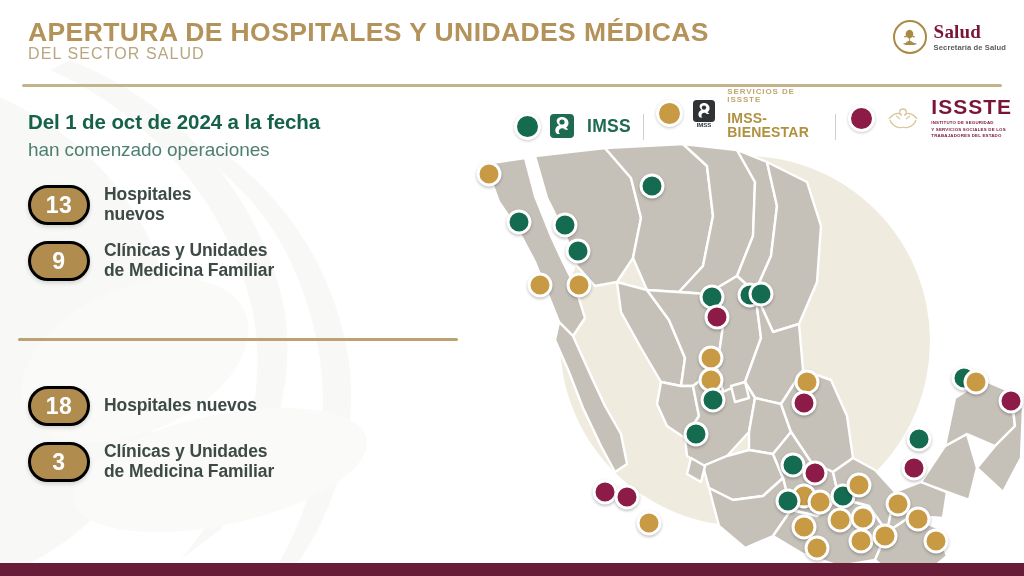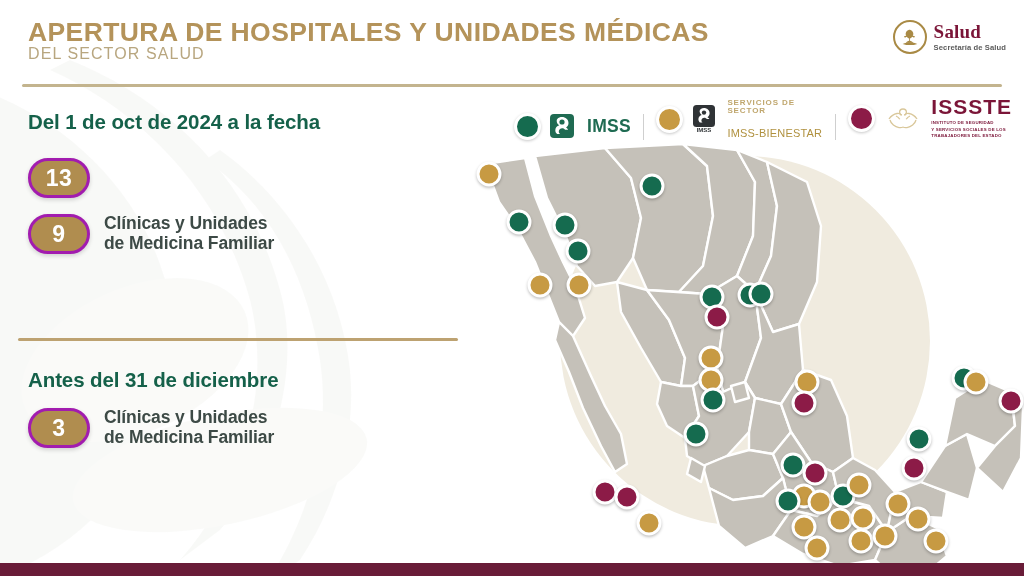--- a/index.html
+++ b/index.html
@@ -56,39 +56,39 @@
   .legend-dot{
     width:21px;height:21px;border-radius:50%;flex:none;
     border:3px solid #ffffff;box-sizing:content-box;
     box-shadow:0 1px 3px rgba(0,0,0,.22);
   }
   .legend-sep{width:1.5px;height:26px;background:#cfcfcf;}
   .lg-logo{flex:none;}
   .lg-text{display:flex;flex-direction:column;line-height:1.05;}
   .imss-word{font-size:17.5px;font-weight:bold;color:#1f6b52;letter-spacing:.3px;}
   .bien-top{font-size:8px;font-weight:bold;color:#c0a76e;letter-spacing:.9px;}
-  .bien-word{font-size:11px;font-weight:normal;color:#b0913f;letter-spacing:.2px;margin-top:13px;}
+  .bien-word{font-size:14px;font-weight:bold;color:#b0913f;letter-spacing:.2px;margin-top:6px;}
   .issste-word{font-size:21px;font-weight:bold;color:#7b1538;letter-spacing:1px;}
   .issste-sub{font-size:4.4px;font-weight:bold;color:#7b1538;letter-spacing:.2px;line-height:1.5;margin-top:2px;}
 
   
   .panel{position:absolute;left:0;top:110px;width:470px;z-index:3;}
   .block{position:absolute;left:28px;width:440px;}
   .blk-title{
     font-size:20.5px;font-weight:bold;color:#15614a;letter-spacing:-.1px;
     white-space:nowrap;
   }
   .blk-sub{
     font-size:19px;font-weight:normal;color:#4f7f72;letter-spacing:-.1px;
     margin-top:5px;white-space:nowrap;
   }
   .stat{display:flex;align-items:center;gap:14px;}
   .pill{
     width:62px;height:40px;border-radius:20px;flex:none;
-    background:#b08d4f;border:3px solid #a21caf;box-sizing:border-box;
+    background:#b08d4f;border:3px solid #000000;box-sizing:border-box;
     display:flex;align-items:center;justify-content:center;
     color:#ffffff;font-size:23px;font-weight:bold;letter-spacing:.5px;
     box-shadow:0 2px 4px rgba(0,0,0,.16);
   }
   .stat-label{
     font-size:17.5px;font-weight:bold;color:#3d4a46;line-height:1.12;
     letter-spacing:-.1px;white-space:pre-line;
   }
   .divider{
     position:absolute;left:18px;width:440px;height:3px;
@@ -170,21 +170,21 @@
 
   <div class="legend-item">
     <span class="legend-dot" style="background:#c79a43"></span>
     <svg class="lg-logo" width="28" height="30" viewBox="0 0 28 30" aria-hidden="true">
       <rect x="2" y="1" width="22" height="22" rx="3.5" fill="#2f3336"></rect>
       <path d="M13 4c3 0 5.6 2.2 5.6 5.2 0 1.7-.9 3.1-2.2 4 .9.4 1.6 1 2 1.9h-2.6c-.4-.8-1.4-1.4-2.5-1.4-1.6 0-2.9 1.2-2.9 2.7 0 1 .4 1.7 1.2 2.2H9c-1-.9-1.6-2.1-1.6-3.4 0-2.1 1.5-3.8 3.4-4.2-1.3-.9-2.2-2.3-2.2-3.8C8.6 5.4 10.5 4 13 4z" fill="#ffffff"></path>
       <circle cx="13" cy="8.6" r="2.2" fill="#2f3336"></circle>
       <text x="13" y="28" font-size="6" font-weight="bold" text-anchor="middle" fill="#2f3336" font-family="Liberation Sans, sans-serif">IMSS</text>
     </svg>
     <div class="lg-text">
-      <span class="bien-top">SERVICIOS DE SECTOR</span>
+      <span class="bien-top">SERVICIOS DE ISSSTE</span>
       <span class="bien-word">IMSS-BIENESTAR</span>
     </div>
   </div>
 
   <div class="legend-sep"></div>
 
   <div class="legend-item">
     <span class="legend-dot" style="background:#8c1b47"></span>
     <svg class="lg-logo" width="40" height="30" viewBox="0 0 40 30" aria-hidden="true">
       <g fill="none" stroke="#d9c79a" stroke-width="1.3">
@@ -205,37 +205,43 @@
 TRABAJADORES DEL ESTADO</span>
     </div>
   </div>
 
 </div>
 
 <div class="panel">
 
   <div class="block" style="top:0px;">
     <div class="blk-title">Del 1 de oct de 2024 a la fecha</div>
+    <div class="blk-sub">han comenzado operaciones</div>
 
     <div class="stat" style="margin-top:24px;">
       <div class="pill">13</div>
+      <div class="stat-label">Hospitales
+nuevos</div>
     </div>
 
     <div class="stat" style="margin-top:16px;">
       <div class="pill">9</div>
       <div class="stat-label">Clínicas y Unidades
 de Medicina Familiar</div>
     </div>
   </div>
 
   <div class="divider" style="top:228px;"></div>
 
   <div class="block" style="top:258px;">
-    <div class="blk-title">Antes del 31 de diciembre</div>
-
+
+    <div class="stat" style="margin-top:18px;">
+      <div class="pill">18</div>
+      <div class="stat-label">Hospitales nuevos</div>
+    </div>
 
     <div class="stat" style="margin-top:16px;">
       <div class="pill">3</div>
       <div class="stat-label">Clínicas y Unidades
 de Medicina Familiar</div>
     </div>
   </div>
 
 </div>
 

